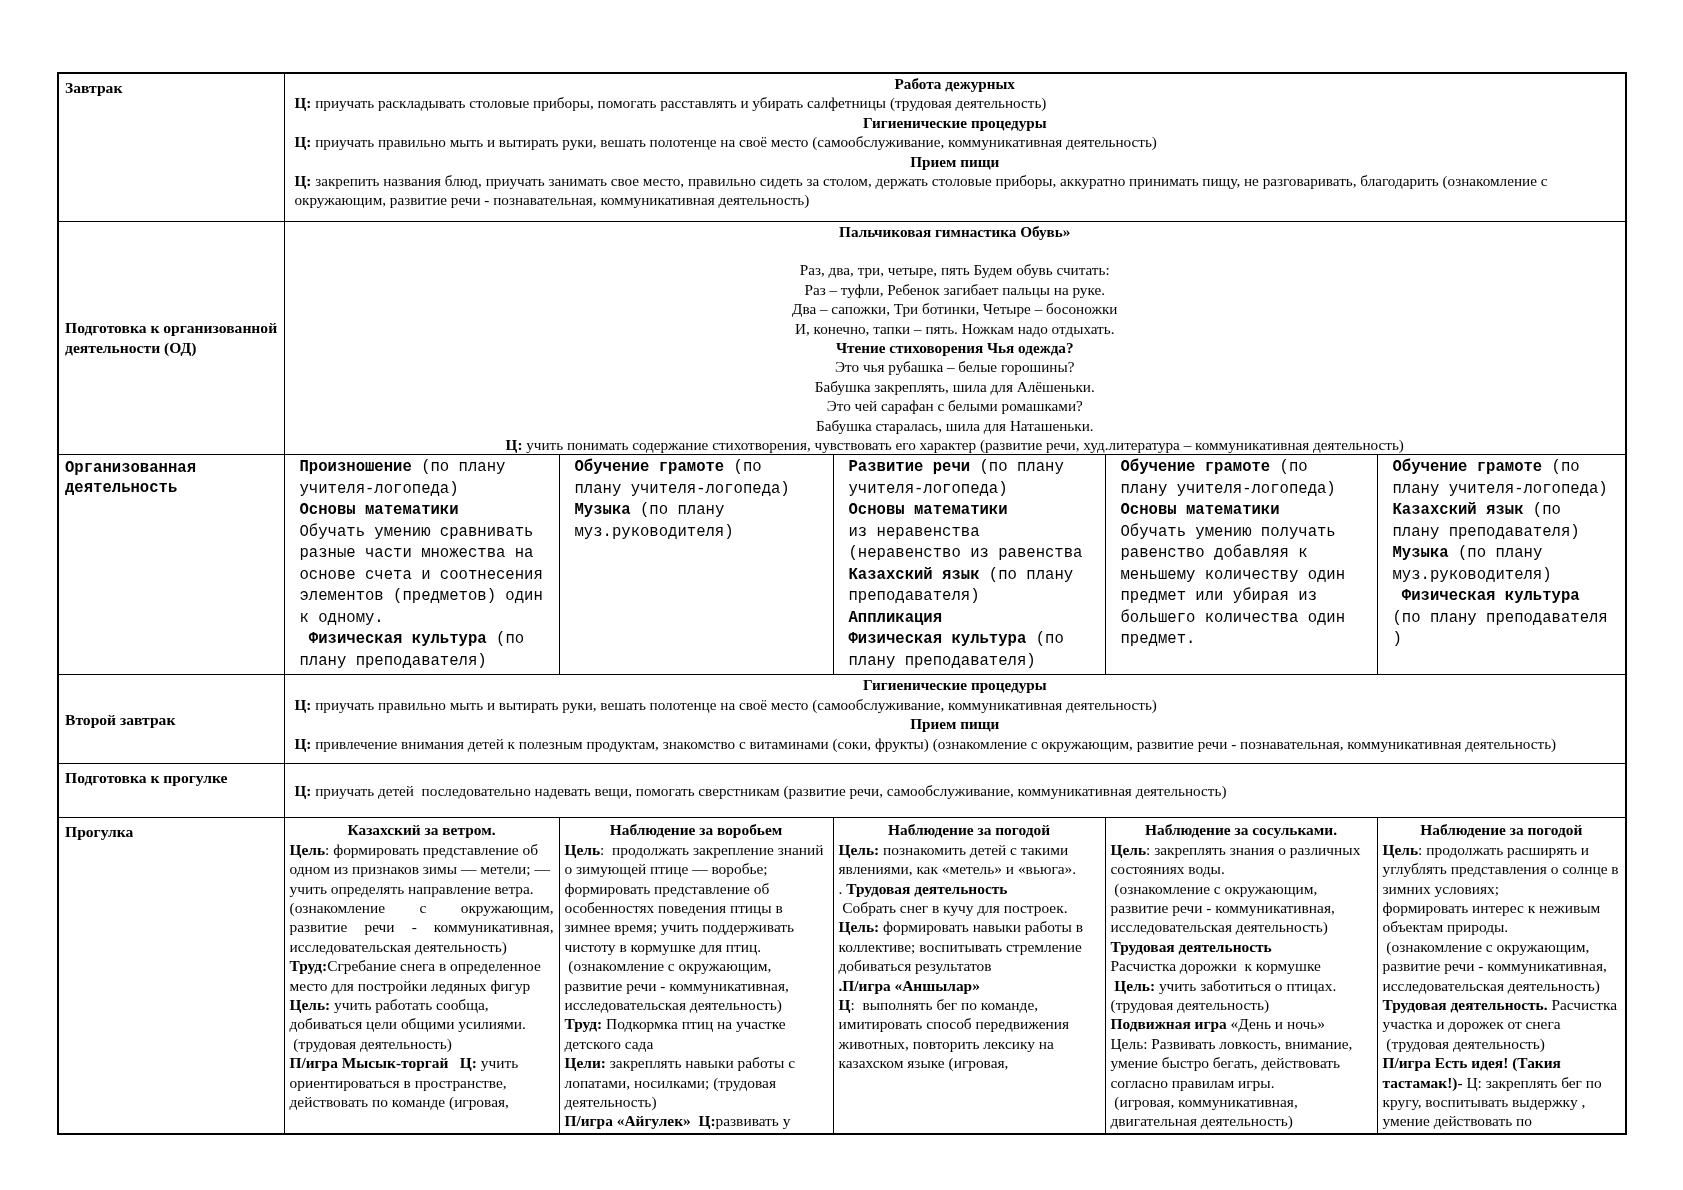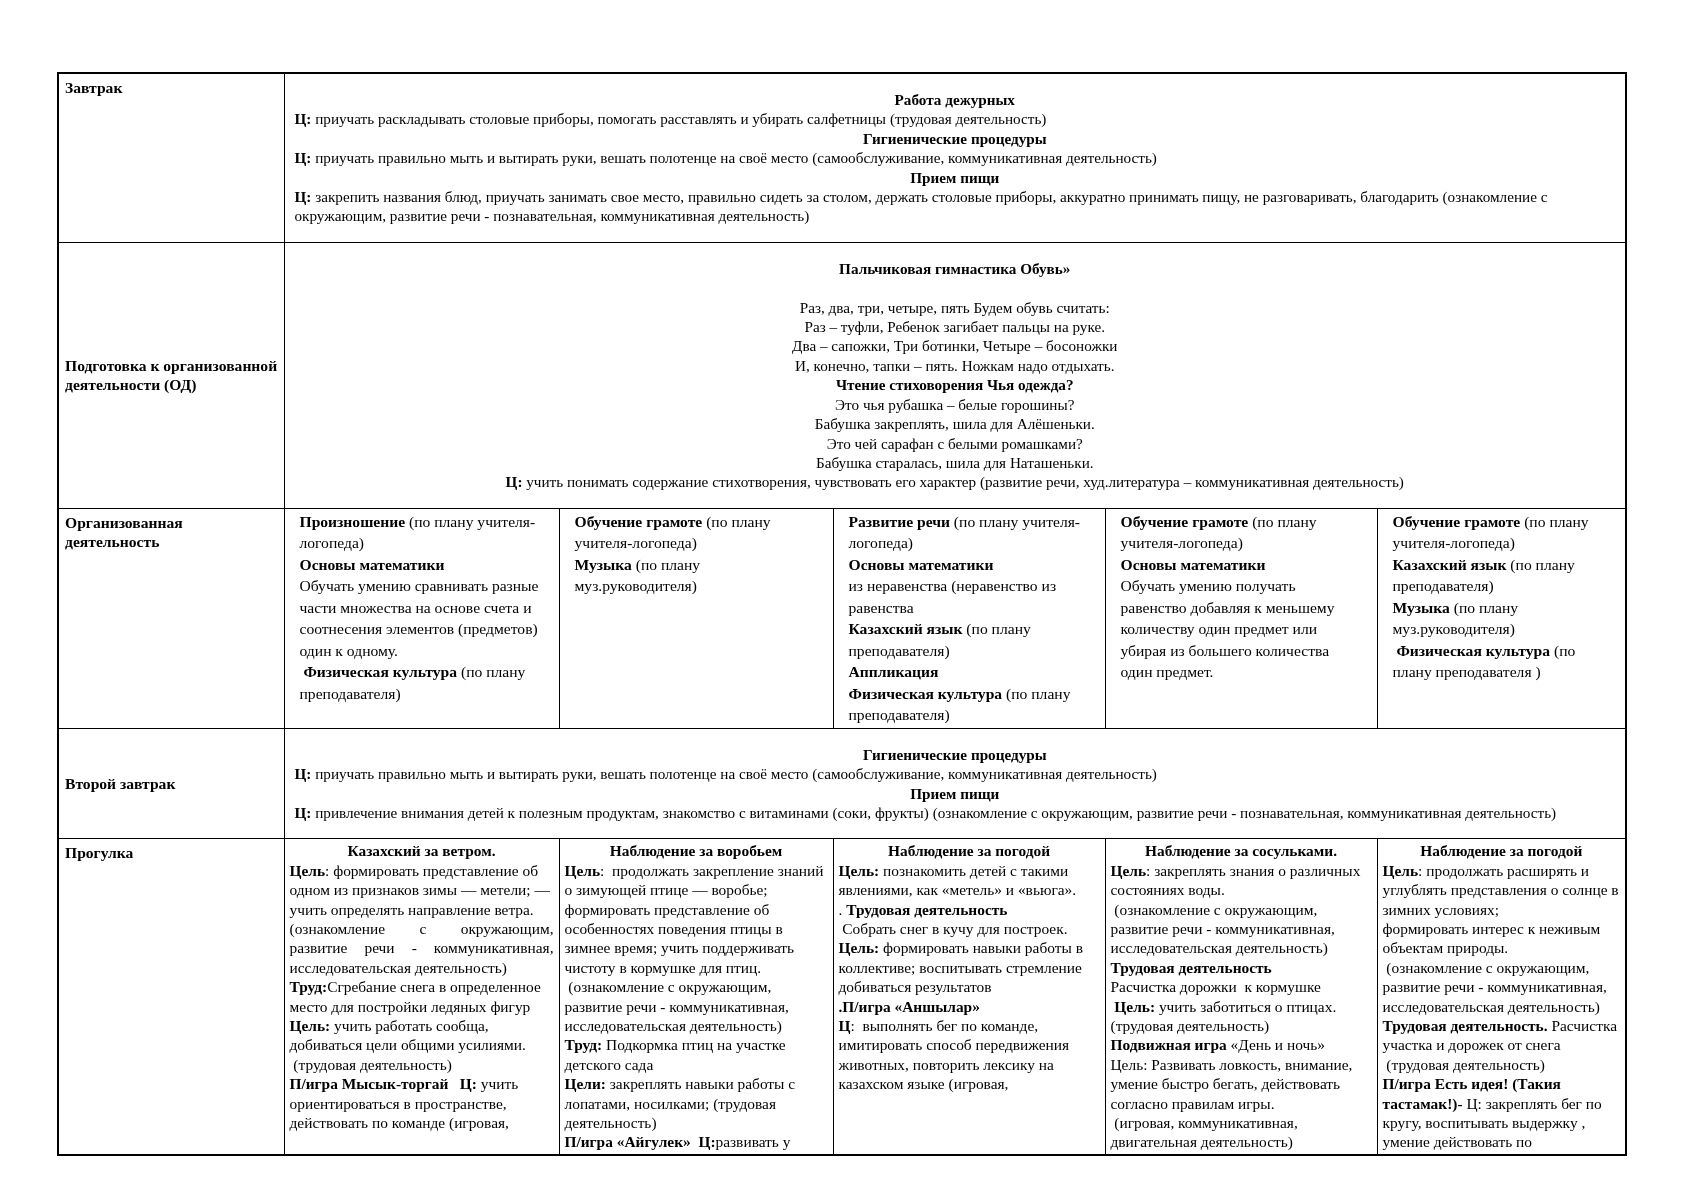--- a/index.html
+++ b/index.html
@@ -19,31 +19,31 @@
     border:2px solid #000;
   }
   td{
     border:1px solid #000;
     vertical-align:top;
     padding:2px 6px;
     overflow:hidden;
   }
   tr.r1{height:148px;}
   tr.r2{height:220px;}
-  tr.r3{height:207px;}
+  tr.r3{height:207px;font-family:Liberation Mono, monospace;}
   tr.r4{height:89px;}
   tr.r5{height:54px;}
   tr.r6{height:316px;}
   .label-cell{
     font-weight:bold;
     font-size:15.6px;line-height:19.5px;
     padding:4px 6px;
   }
   tr.v-center .label-cell{vertical-align:middle;}
-  .span-cell{font-size:15.2px;line-height:19.4px;padding:16px 10px;}
+  .span-cell{font-size:15.2px;line-height:19.4px;padding:0 10px;}
   tr.r5 .span-cell{vertical-align:middle;}
   .od-cell{font-size:15.6px;line-height:21.5px;padding:2px 15px;}
   .walk-cell{font-size:15.4px;line-height:19.4px;padding:2px 5px;}
   .p{margin:0;white-space:pre-wrap;}
   .p.a-c{text-align:center;}
   .p.a-j{text-align:justify;white-space:normal;}
   .p.sp{margin-top:0;}
   .f-b{font-weight:bold;}
   .f-i{}
 </style>
@@ -123,20 +123,26 @@
     </tr>
     <tr class="r4 v-center">
       <td class="label-cell">Второй завтрак</td>
       <td class="span-cell" colspan="5">
             <div class="p a-c"><span class="f-b">Гигиенические процедуры</span></div>
             <div class="p a-l"><span class="f-b">Ц:</span><span class=""> приучать правильно мыть и вытирать руки, вешать полотенце на своё место </span><span class="f-i">(самообслуживание, коммуникативная деятельность)</span></div>
             <div class="p a-c"><span class="f-b">Прием пищи</span></div>
             <div class="p a-l"><span class="f-b">Ц:</span><span class=""> привлечение внимания детей к полезным продуктам, знакомство с витаминами (соки, фрукты) </span><span class="f-i">(ознакомление с окружающим, развитие речи - познавательная, коммуникативная деятельность)</span></div>
           </td>
     </tr>
+    <tr class="r5">
+      <td class="label-cell">Подготовка к прогулке</td>
+      <td class="span-cell" colspan="5">
+            <div class="p a-l"><span class="f-b">Ц:</span><span class=""> приучать детей  последовательно надевать вещи, помогать сверстникам </span><span class="f-i">(развитие речи, самообслуживание, коммуникативная деятельность)</span></div>
+          </td>
+    </tr>
     <tr class="r6">
       <td class="label-cell">Прогулка</td>
       <td class="walk-cell">
             <div class="p a-c"><span class="f-b">Казахский за ветром.</span></div>
             <div class="p a-l"><span class="f-b f-i">Цель</span><span class="">: формировать представление об одном из признаков зимы — метели; — учить определять направление ветра.</span></div>
             <div class="p a-j"><span class="f-i"> (ознакомление с окружающим, развитие речи - коммуникативная, исследовательская деятельность)</span></div>
             <div class="p a-l sp"><span class="f-b">Труд:</span><span class="">Сгребание снега в определенное место для постройки ледяных фигур</span></div>
             <div class="p a-l"><span class="f-b f-i">Цель:</span><span class=""> учить работать сообща, добиваться цели общими усилиями.</span></div>
             <div class="p a-l"><span class="f-i"> (трудовая деятельность)</span></div>
             <div class="p a-l"><span class="f-b">П/игра Мысык-торгай   Ц:</span><span class=""> учить ориентироваться в пространстве, действовать по команде </span><span class="f-i">(игровая,</span></div>

